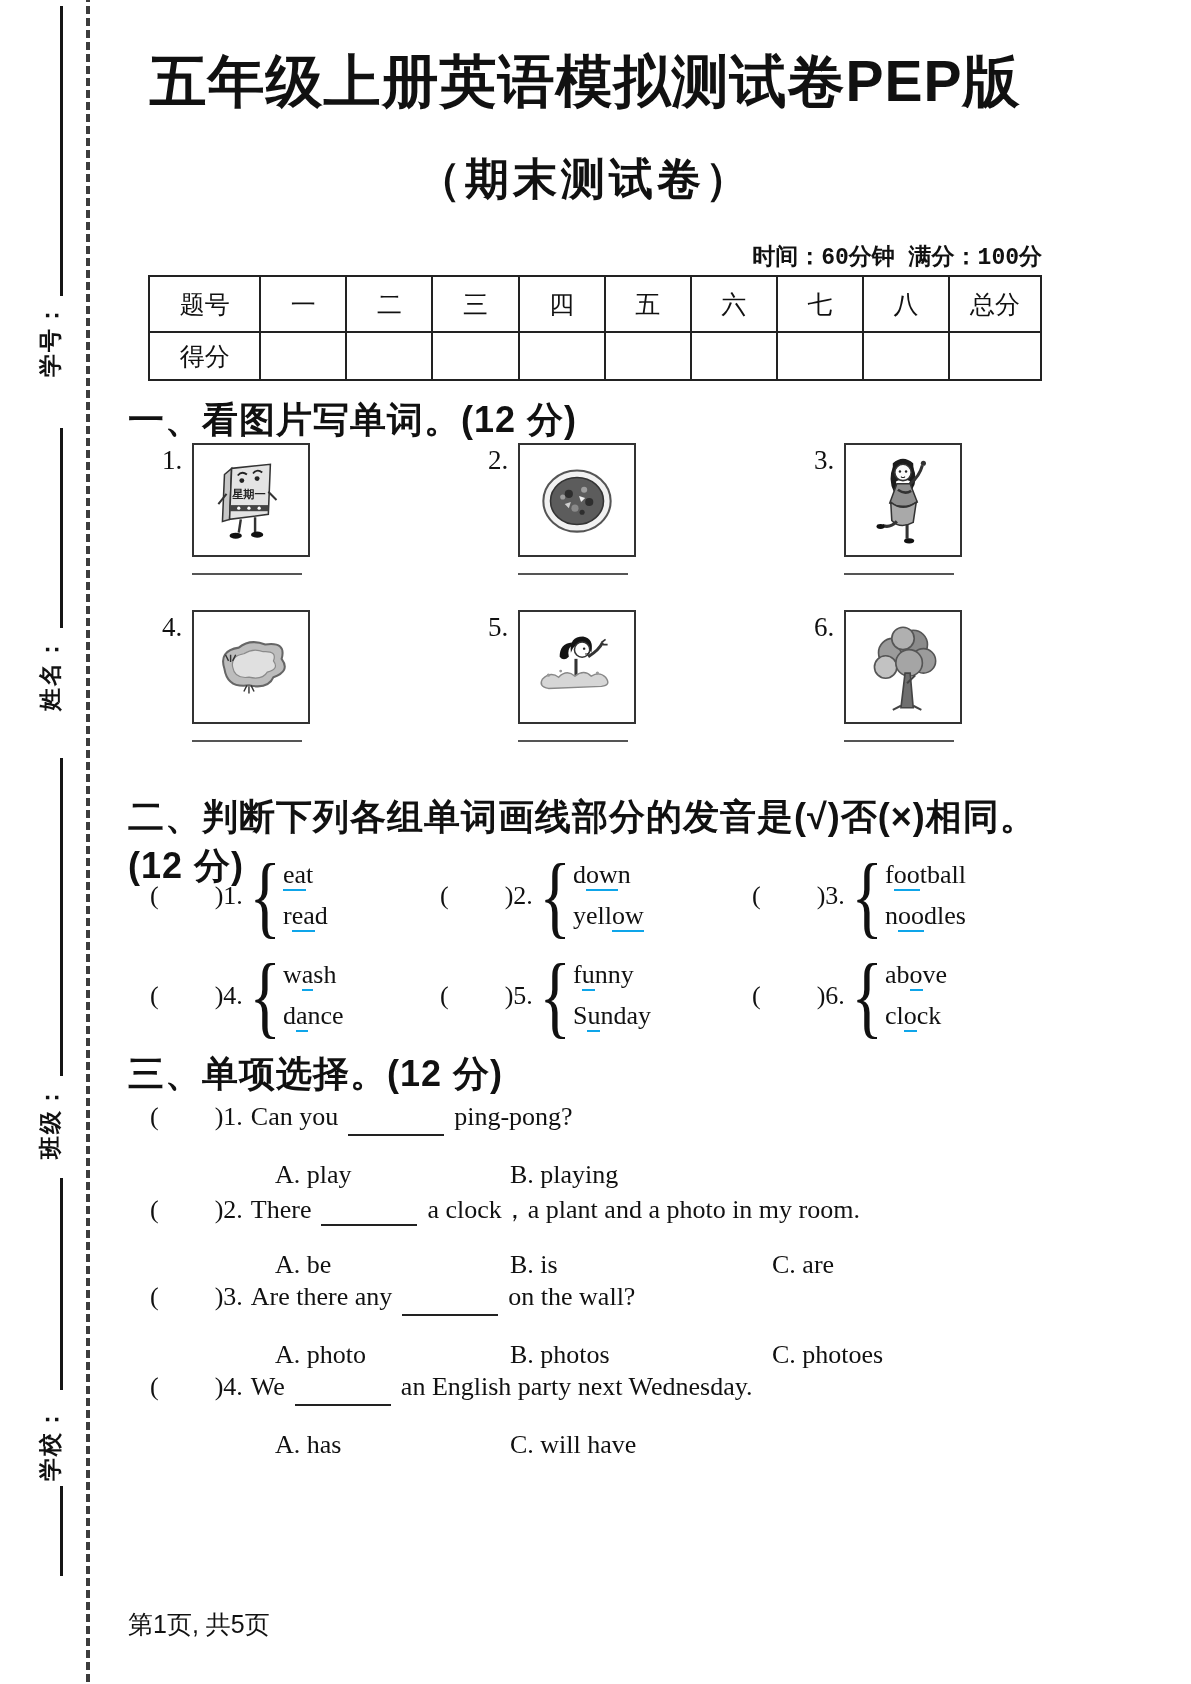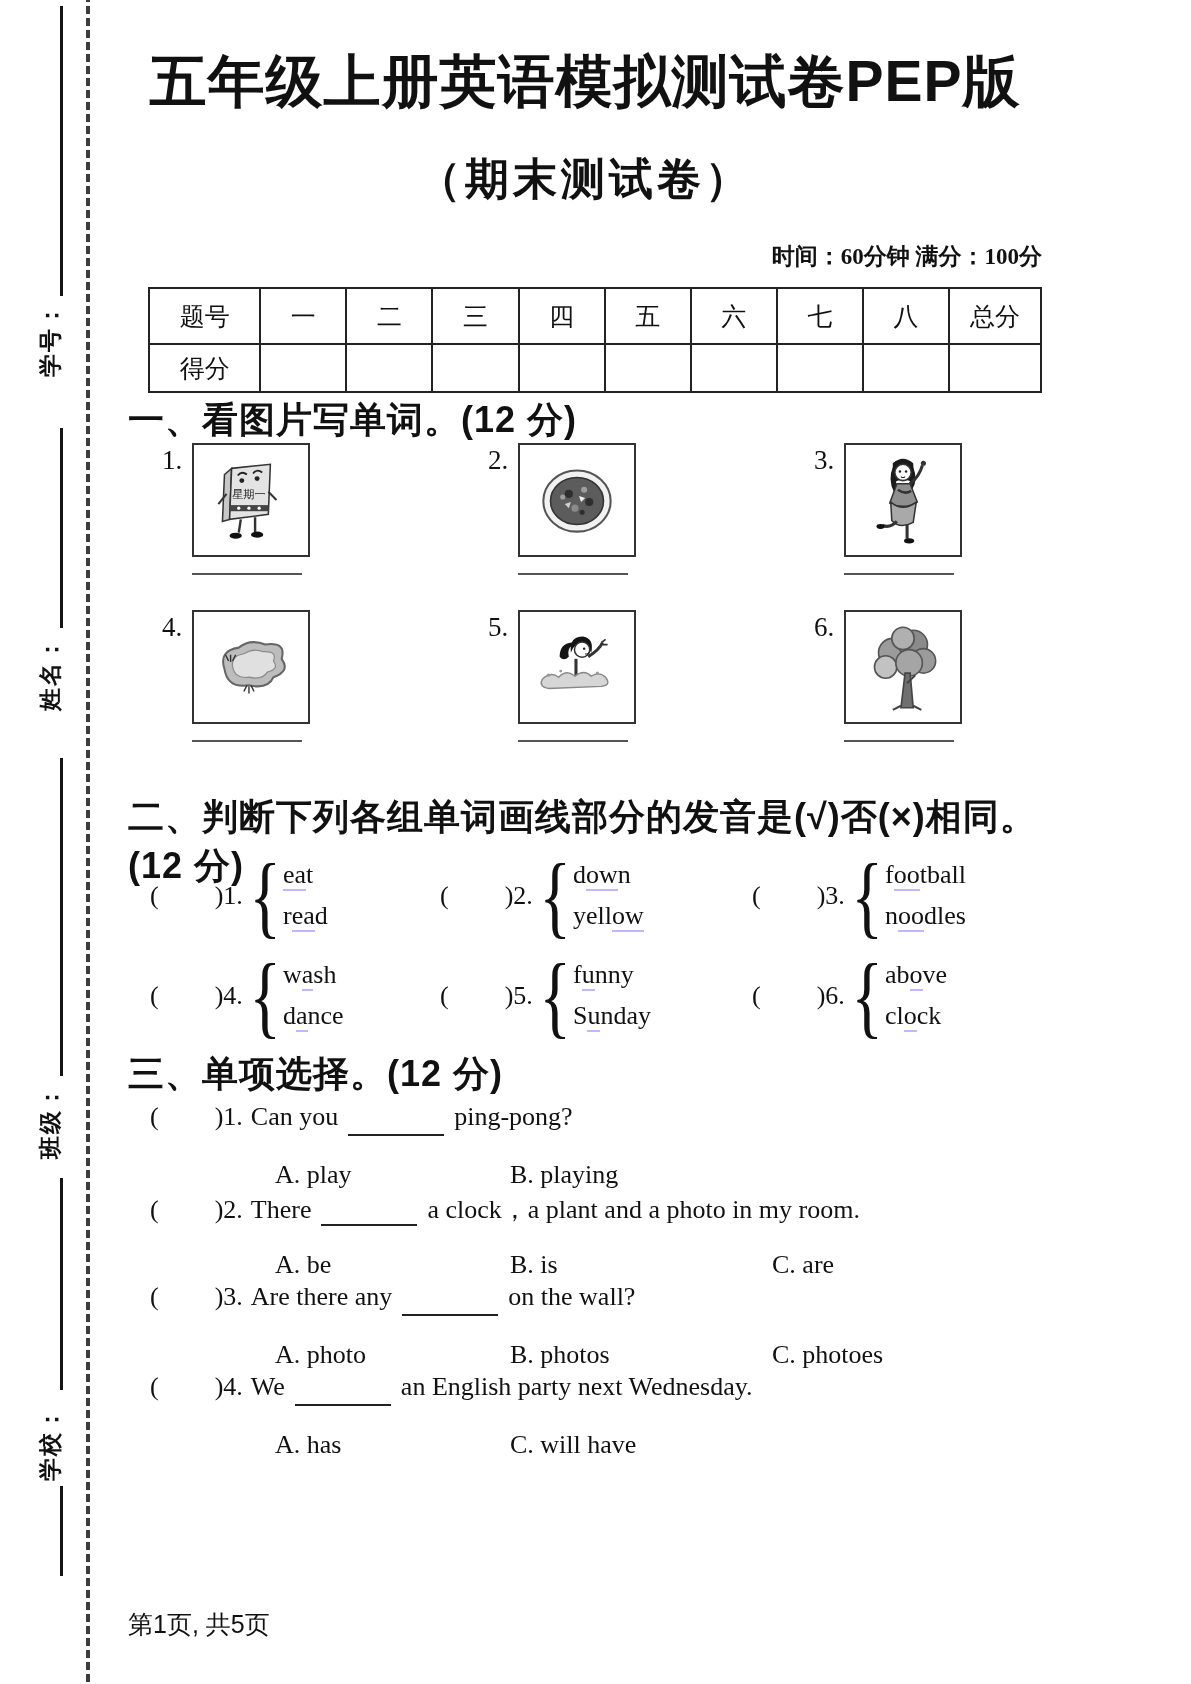--- a/index.html
+++ b/index.html
@@ -13,50 +13,50 @@
   .rail-label span { transform:rotate(-90deg); white-space:nowrap; font-family:"Liberation Sans", sans-serif; font-weight:700; font-size:23px; letter-spacing:2px; }
   .binding { position:absolute; left:86px; top:-6px; height:1700px; border-left:4px dashed #3c3c3c; }
 
   
   .content { position:absolute; left:128px; top:0; width:914px; height:1684px; }
 
   .title { position:absolute; top:44px; left:0; width:100%; text-align:center;
            font-family:"Liberation Sans", sans-serif; font-weight:900; font-size:57px; letter-spacing:1px; }
   .subtitle { position:absolute; top:150px; left:0; width:100%; text-align:center;
               font-family:"Liberation Sans", sans-serif; font-weight:900; font-size:44px; letter-spacing:4px; }
-  .meta { position:absolute; top:241px; right:0; font-family:Liberation Serif, serif; font-weight:700; font-size:23px; }
-
-  
-  table.score { position:absolute; top:287px; left:20px; border-collapse:collapse; table-layout:fixed; }
+  .meta { position:absolute; top:241px; right:0; font-family:Liberation Mono, monospace; font-weight:700; font-size:23px; }
+
+  
+  table.score { position:absolute; top:275px; left:20px; border-collapse:collapse; table-layout:fixed; }
   table.score td { border:2px solid #222; text-align:center; vertical-align:middle; font-size:25px; padding:0; }
   table.score tr.hd td { height:54px; }
   table.score tr.sc td { height:46px; }
   .col-first { width:112px; } .col-mid { width:86px; } .col-last { width:92px; }
 
   
   .sec-head { position:absolute; left:0; font-family:"Liberation Sans", sans-serif; font-weight:800; font-size:36px; letter-spacing:1px; }
 
   
   .s1-grid { position:absolute; left:34px; display:grid; grid-template-columns:326px 326px auto; }
   .s1-item { display:flex; align-items:flex-start; }
   .s1-num { font-size:27px; margin:2px 10px 0 0; }
-  .s1-fig { display:flex; flex-direction:column; align-items:flex-start; }
+  .s1-fig { display:flex; flex-direction:column; align-items:flex-start;font-weight:bold; }
   .s1-box { width:114px; height:110px; border:2px solid #333; background:#fff; display:flex; align-items:center; justify-content:center; }
   .s1-box svg { width:104px; height:102px; }
   .s1-ansline { width:110px; border-bottom:2px solid #555; height:16px; margin-top:0; }
 
   
   .s2-grid { position:absolute; left:22px; display:grid; grid-template-columns:290px 312px auto; grid-auto-rows:100px; }
   .s2-item { display:flex; align-items:center; font-size:26px; }
   .s2-paren { margin-right:56px; }
   .s2-qnum { margin-right:6px; }
   .s2-brace { font-size:92px; line-height:1; font-weight:400; transform:scaleX(0.72); transform-origin:center; margin:0 -4px 0 -6px; }
   .s2-pair { display:flex; flex-direction:column; gap:12px; }
   .s2-word { line-height:1.1; }
-  .uline { border-bottom:2px solid #c4b5fd;margin-top:44px; }
+  .uline { border-bottom:2px solid #0ea5e9;margin-top:44px; }
 
   
   .s3-wrap { position:absolute; left:22px; width:880px; }
   .q-block { height:90px; }
   .q-line { font-size:26px; display:flex; align-items:baseline; height:38px; }
   .q-paren { margin-right:56px; }
   .q-num { margin-right:8px; }
   .q-blank { display:inline-block; width:96px; border-bottom:2px solid #222; align-self:flex-end; margin:0 10px 4px 10px; }
   .q-opts { margin:20px 0 0 125px; display:grid; grid-template-columns:235px 262px auto; font-size:26px; height:34px; }
 

